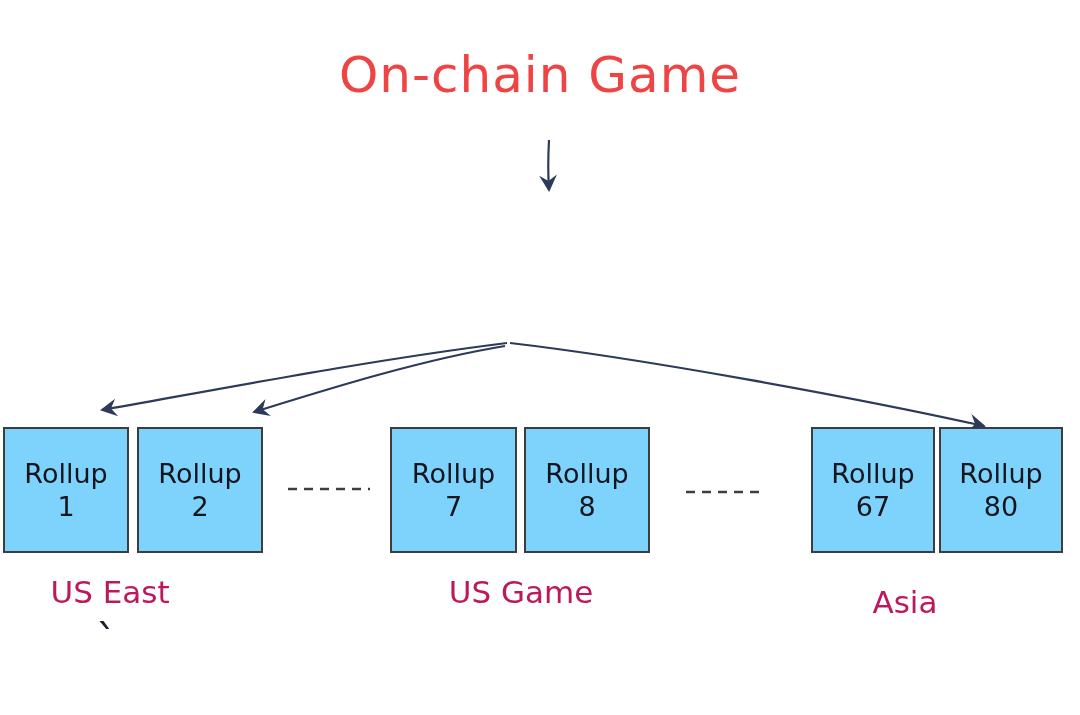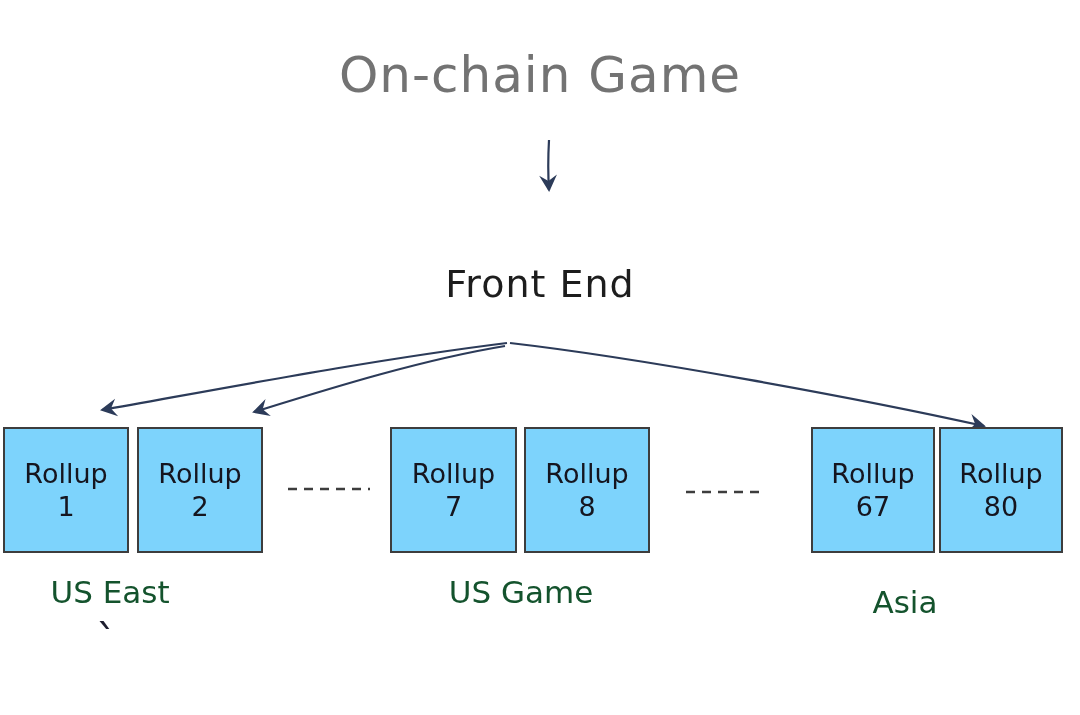--- a/index.html
+++ b/index.html
@@ -23,21 +23,21 @@
     height: 715px;
     pointer-events: none;
   }
   .title {
     position: absolute;
     left: 0; right: 0;
     top: 46px;
     text-align: center;
     font-size: 50px;
     letter-spacing: 1px;
-    color: #737373;
+    color: #ef4444;
     white-space: nowrap;
   }
   .frontend {
     position: absolute;
     left: 0; right: 0;
     top: 262px;
     text-align: center;
     font-size: 38px;
     letter-spacing: 1px;
     color: #1d1d1d;
@@ -70,21 +70,21 @@
   .box-2 { left: 137px; width: 126px; }
   .box-3 { left: 390px; width: 127px; }
   .box-4 { left: 524px; width: 126px; }
   .box-5 { left: 811px; width: 124px; }
   .box-6 { left: 939px; width: 124px; }
   .region-label {
     position: absolute;
     width: 160px;
     text-align: center;
     font-size: 31px;
-    color: #14532d;
+    color: #be185d;
     white-space: nowrap;
   }
   .region-useast { left: 30px;  top: 574px; }
   .region-uswest { left: 441px; top: 574px; }
   .region-asia   { left: 825px; top: 584px; }
   .stray-mark {
     position: absolute;
     left: 96px;
     top: 616px;
     font-size: 42px;
@@ -110,21 +110,20 @@
     <path d="M505,346 C420,360 325,390 254,412" fill="none" stroke="#2c3b59" stroke-width="2.2" marker-end="url(#ah)"></path>
 
     <path d="M510,343 C640,358 858,398 984,426" fill="none" stroke="#2c3b59" stroke-width="2.2" marker-end="url(#ah)"></path>
 
     <line x1="288" y1="489" x2="370" y2="489" stroke="#3d3d3d" stroke-width="2.6" stroke-dasharray="9 7"></line>
     <line x1="686" y1="492" x2="764" y2="492" stroke="#3d3d3d" stroke-width="2.6" stroke-dasharray="9 7"></line>
   </svg>
 
   <div class="title">On-chain Game</div>
 
-  <div class="frontend">Front End</div>
 
   <div class="rollup-box box-1">
     <div class="rollup-name">Rollup</div>
     <div class="rollup-num">1</div>
   </div>
 
   <div class="rollup-box box-2">
     <div class="rollup-name">Rollup</div>
     <div class="rollup-num">2</div>
   </div>

